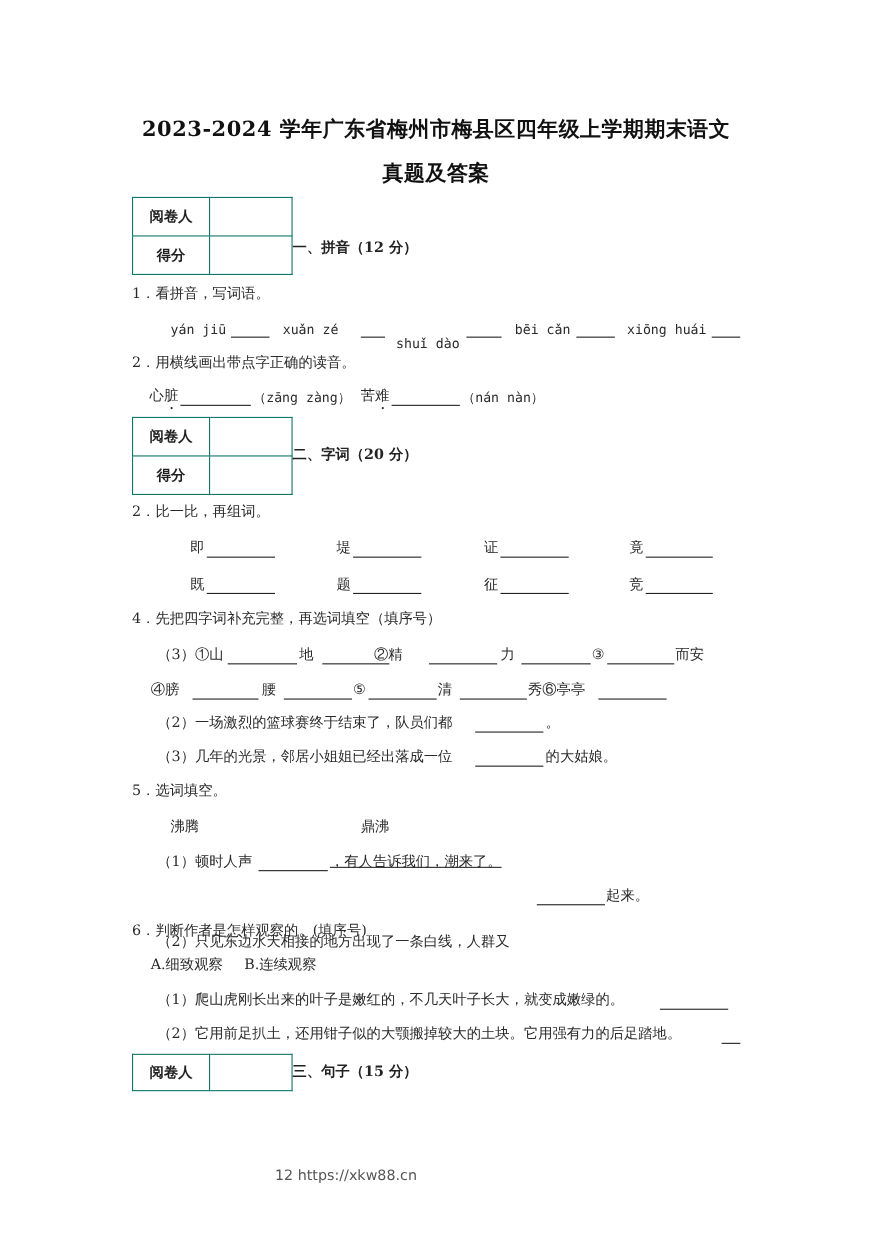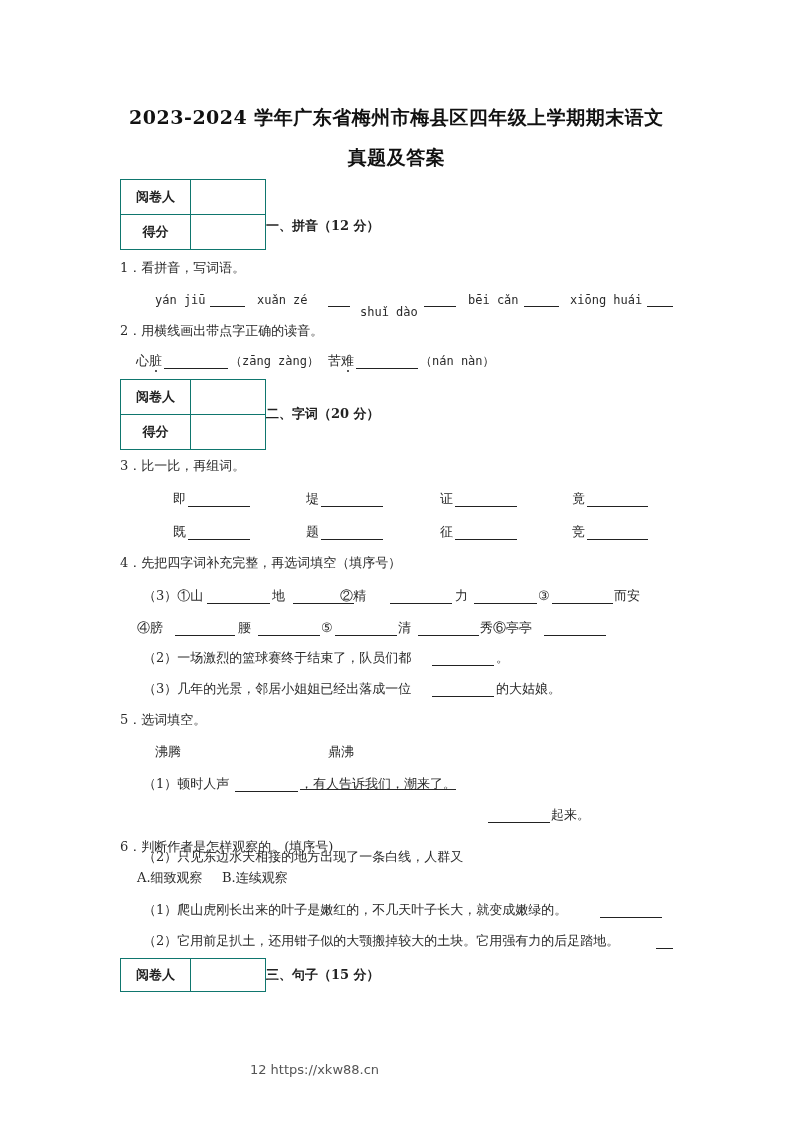--- a/index.html
+++ b/index.html
@@ -71,21 +71,21 @@
     <td style="width:74px;"></td>
   </tr>
   <tr style="height:35px;">
     <td>得分</td>
     <td></td>
   </tr>
 </tbody>
   </table>
 <div class="heading" style="left:266px; top:406px;">二、字词（20 分）</div>
 
-<div class="t" style="left:120px; top:458px;">3．比一比，再组词。</div>
+<div class="t" style="left:120px; top:458px;">2．比一比，再组词。</div>
 <div class="t" style="left:173px; top:491px;">即</div>
 <div class="blank" style="left:188px; top:506px; width:62px;"></div>
 <div class="t" style="left:306px; top:491px;">堤</div>
 <div class="blank" style="left:321px; top:506px; width:62px;"></div>
 <div class="t" style="left:440px; top:491px;">证</div>
 <div class="blank" style="left:455px; top:506px; width:62px;"></div>
 <div class="t" style="left:572px; top:491px;">竟</div>
 <div class="blank" style="left:587px; top:506px; width:61px;"></div>
 
 <div class="t" style="left:173px; top:524px;">既</div>

